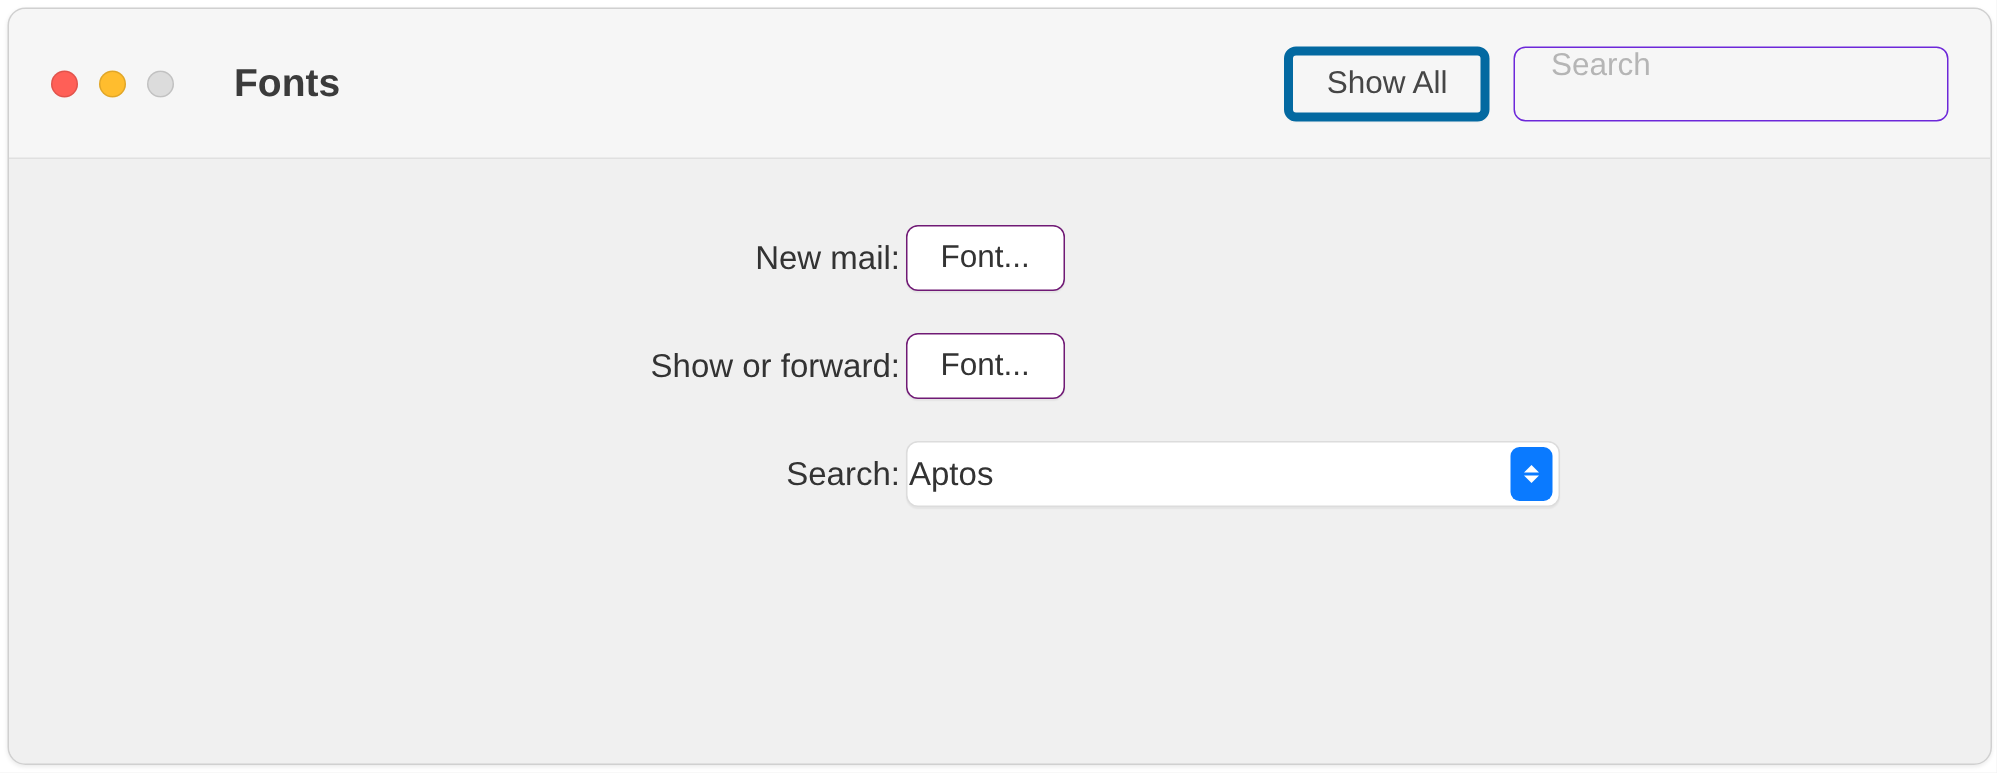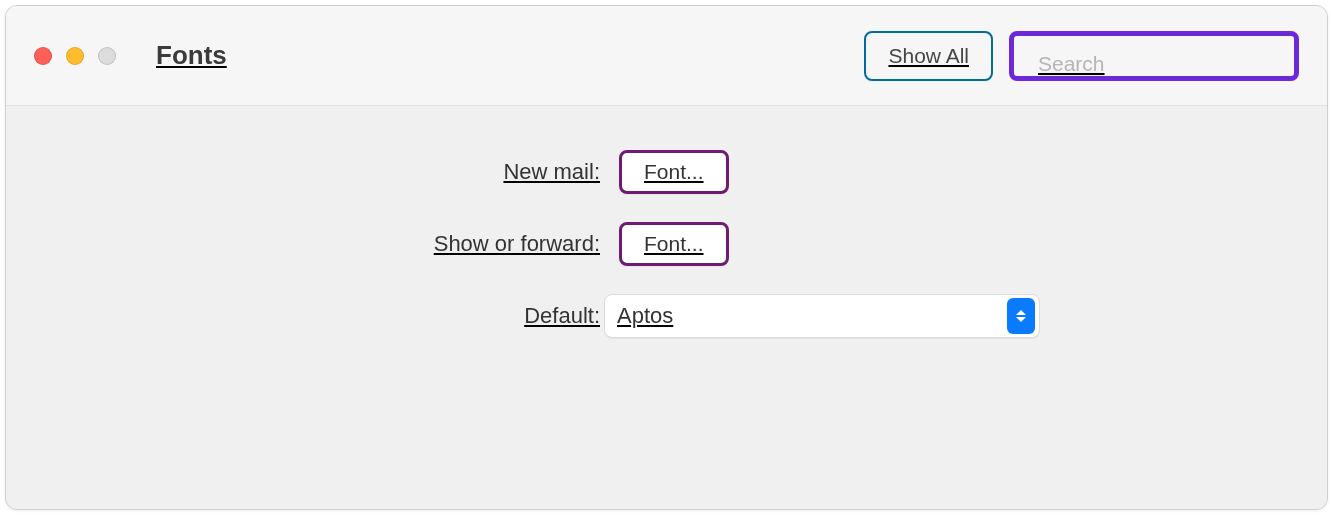--- a/index.html
+++ b/index.html
@@ -18,21 +18,20 @@
       width: 1323px;
       height: 505px;
       margin: 5px;
       background: #e5e5e5;
       border: 1px solid #d0d0d0;
       border-radius: 12px;
       box-shadow: 0 1px 3px rgba(0,0,0,0.08);
       display: flex;
       flex-direction: column;
       overflow: hidden;
-      text-decoration: underline;
     }
     .titlebar {
       height: 100px;
       background: #f6f6f6;
       border-bottom: 1px solid #e0e0e0;
       display: flex;
       align-items: center;
       padding: 0 28px;
     }
     .traffic-lights {
@@ -54,40 +53,40 @@
       font-size: 26px;
       font-weight: 700;
       color: #3b3b3b;
     }
     .titlebar-spacer {
       flex: 1;
     }
     .show-all-btn {
       height: 50px;
       padding: 0 22px;
-      border: 2px solid #0369a1;
+      border: 6px solid #0369a1;
       background: #f6f6f6;
       border-radius: 8px;
       font-size: 21px;
       color: #464646;
       cursor: default;
       display: flex;
       align-items: center;
       justify-content: center;
       box-shadow: 0 1px 0 rgba(0,0,0,0.02);
     }
     .search-box {
       margin-left: 16px;
       width: 290px;
       height: 50px;
-      border: 5px solid #6d28d9;
+      border: 1px solid #6d28d9;
       background: #f6f6f6;
       border-radius: 8px;
       display: flex;
-      align-items: flex-end;
+      align-items: flex-start;
       padding: 0 14px;
     }
     .search-icon-svg {
       width: 22px;
       height: 22px;
       fill: none;
       stroke: #a6a6a6;
       stroke-width: 2;
     }
     .search-input {
@@ -121,40 +120,39 @@
     .form-label {
       width: 510px;
       text-align: right;
       font-size: 22px;
       color: #333;
       padding-right: 4px;
     }
     .font-btn {
       height: 44px;
       padding: 0 22px;
-      border: 3px solid #701a75;
+      border: 1px solid #701a75;
       background: #ffffff;
       border-radius: 8px;
       font-size: 21px;
       color: #333;
       cursor: default;
       display: flex;
       align-items: center;
       box-shadow: 0 1px 1px rgba(0,0,0,0.05);
-      margin-left: 15px;
     }
     .popup-button {
       width: 436px;
       height: 44px;
       border: 1px solid #dcdcdc;
       background: #ffffff;
       border-radius: 8px;
       display: flex;
       align-items: center;
-      padding-left: 12px;
+      padding-left: 1px;
       padding-right: 4px;
       font-size: 22px;
       color: #333;
       cursor: default;
       box-shadow: 0 1px 1px rgba(0,0,0,0.05);
       position: relative;
     }
     .popup-value {
       flex: 1;
     }
@@ -212,21 +210,21 @@
     </div>
 
     <div class="form-row">
       <div class="form-label">Show or forward:</div>
       <div class="font-btn">
         <span>Font...</span>
       </div>
     </div>
 
     <div class="form-row">
-      <div class="form-label">Default:</div>
+      <div class="form-label">Search:</div>
       <div class="popup-button">
         <span class="popup-value">Aptos</span>
         <div class="popup-arrows">
           <div class="arrow-up"></div>
           <div class="arrow-down"></div>
         </div>
       </div>
     </div>
   </div>
 </div>

